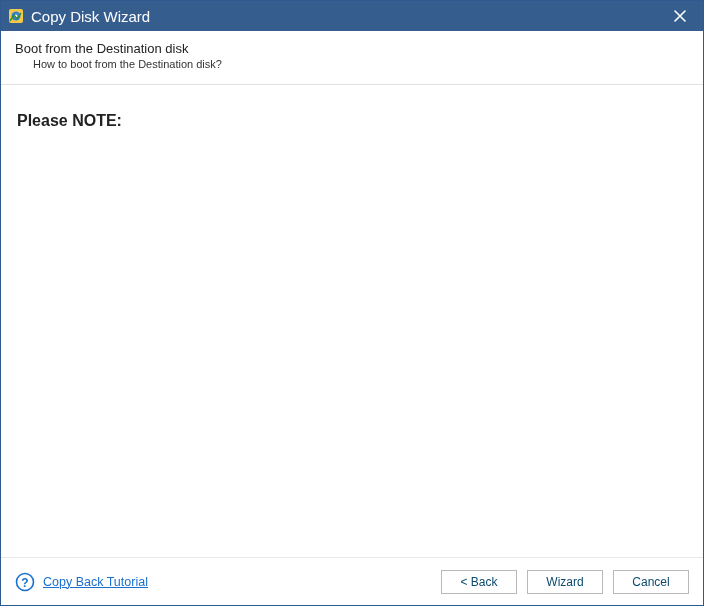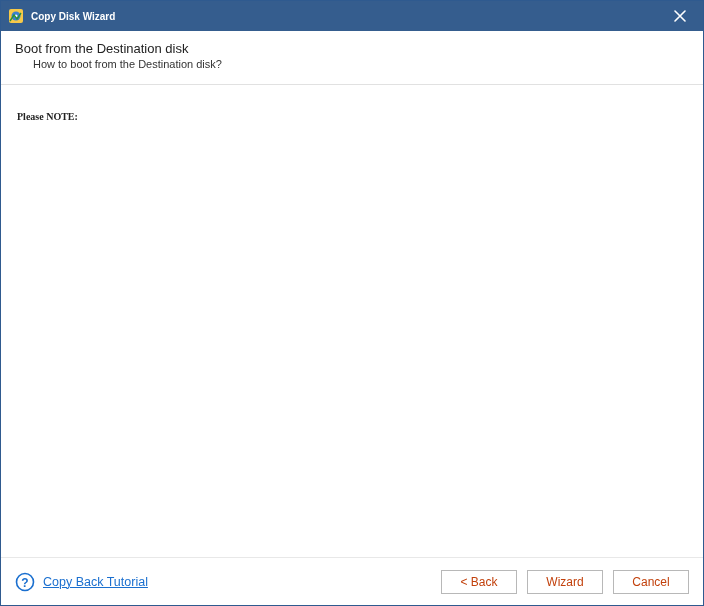--- a/index.html
+++ b/index.html
@@ -24,43 +24,41 @@
     display: flex; align-items: center;
     padding: 0 6px 0 6px;
   }
   .titlebar .app-icon {
     width: 18px; height: 18px;
     margin-right: 6px;
     display: inline-flex; align-items: center; justify-content: center;
   }
   .titlebar .title {
     flex: 1;
-    font-size: 10px;
-    font-weight: bold;
+    font-size: 15px;
   }
   .titlebar .close {
     width: 34px; height: 28px;
     display: flex; align-items: center; justify-content: center;
     cursor: pointer;
   }
   .header-panel {
     padding: 10px 14px 14px 14px;
     border-bottom: 1px solid #e1e1e1;
     background: #fff;
   }
   .header-title { font-weight: 400; font-size: 13px; color: #222; }
   .header-sub { margin-left: 18px; margin-top: 2px; font-size: 11px; color: #333; }
   .content {
     flex: 1;
     padding: 24px 16px 16px 16px;
     overflow: auto;
-    font-size: 10px;
+    font-size: 16px;
     line-height: 1.5;
     color: #222;
-    font-family: Liberation Serif, serif;
   }
   .note-title { font-weight: 600; margin-bottom: 18px; }
   .footer {
     height: 48px;
     border-top: 1px solid #e8e8e8;
     display: flex; align-items: center;
     padding: 0 14px;
     gap: 10px;
     background: #fff;
   }
@@ -77,21 +75,21 @@
     text-decoration: underline;
     cursor: pointer;
     font-size: 12.5px;
   }
   .btn {
     min-width: 76px;
     height: 24px;
     padding: 0 10px;
     background: #ffffff;
     border: 1px solid #b8b8b8;
-    color: #c2410c;
+    color: #0c4a6e;
     font-family: inherit;
     font-size: 12px;
     cursor: pointer;
   }
 </style>
 </head>
 <body>
 
 <div class="window">
 

